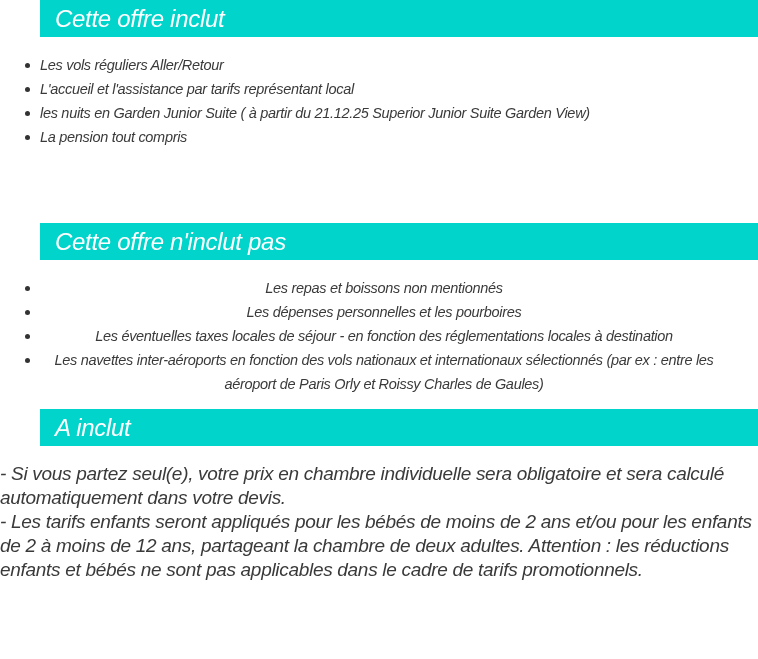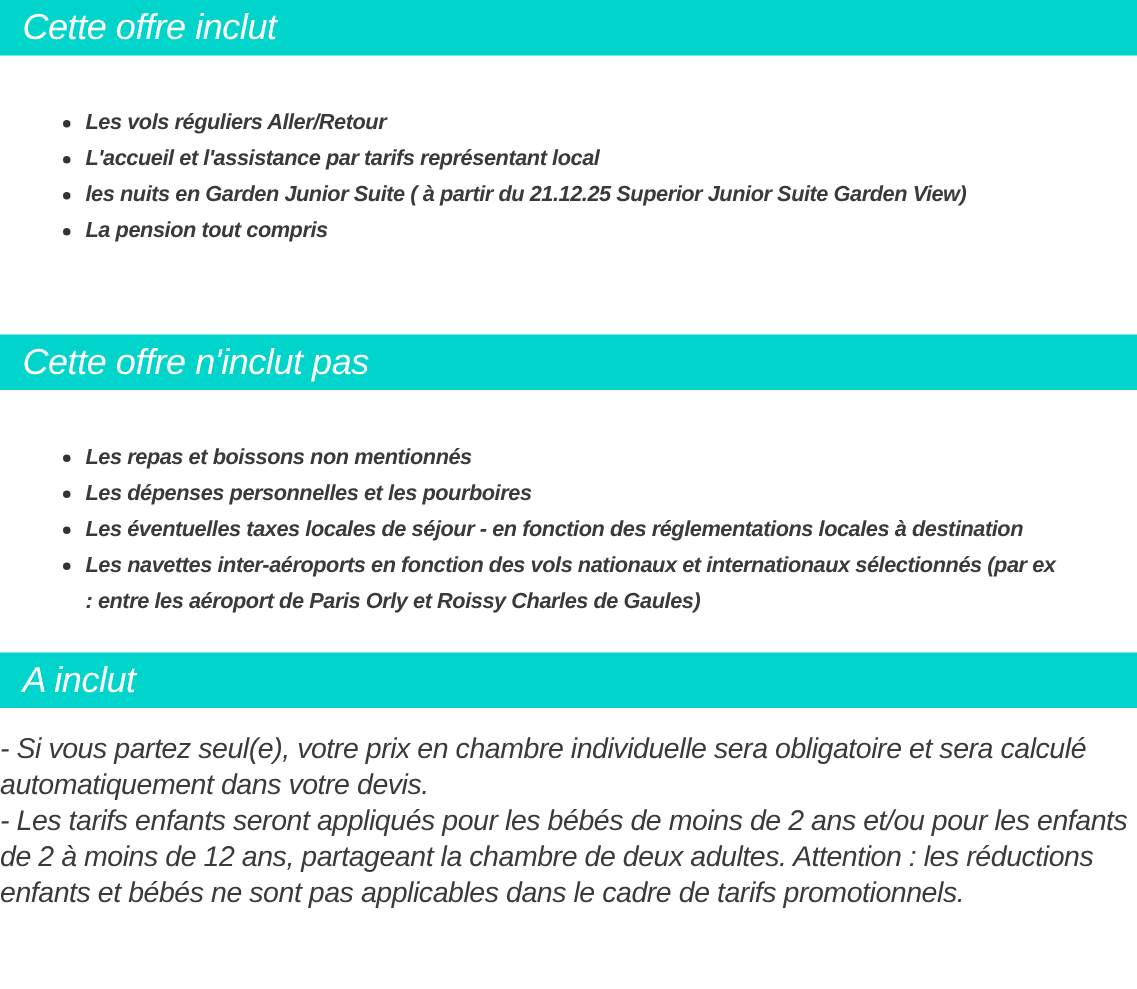--- a/index.html
+++ b/index.html
@@ -1,40 +1,40 @@
 <!DOCTYPE html>
 <html><head>
 <meta charset="utf-8">
 <style>
   html, body { margin:0; padding:0; background:#ffffff; }
   body { width:758px; height:659px; overflow:hidden; font-family:"Liberation Sans", sans-serif; color:#3a3a3a; }
-  .section-header { background:#00d4cb; height:37px; display:flex; align-items:center; }
+  .section-header { background:#00d4cb; height:37px; display:flex; align-items:center;margin-left:40px; }
   .section-title { color:#ffffff; font-style:italic; font-size:24px; margin:0; padding-left:15px; font-weight:normal; letter-spacing:-0.3px; }
-  ul.items { margin:17px; padding:16px 0 0 40px; list-style:none;font-weight:bold; }
+  ul.items { margin:0; padding:16px 0 0 40px; list-style:none; }
   ul.items li { position:relative; font-style:italic; font-size:14.5px; line-height:24px; letter-spacing:-0.3px; }
   ul.items li::before { content:""; position:absolute; left:-15px; top:10px; width:5px; height:5px; border-radius:50%; background:#333; }
   .savoir p { margin:0; font-style:italic; font-size:19px; line-height:24px; letter-spacing:-0.3px; }
   .savoir { padding-top:16px; }
 </style>
 </head>
 <body>
 
 <section style="height:223px;">
   <div class="section-header">
     <h2 class="section-title">Cette offre inclut</h2>
   </div>
   <ul class="items">
     <li>Les vols réguliers Aller/Retour</li>
     <li>L'accueil et l'assistance par tarifs représentant local</li>
     <li>les nuits en Garden Junior Suite ( à partir du 21.12.25 Superior Junior Suite Garden View)</li>
     <li>La pension tout compris</li>
   </ul>
 </section>
 
-<section style="height:212px;">
+<section style="height:186px;text-align:center;">
   <div class="section-header">
     <h2 class="section-title">Cette offre n'inclut pas</h2>
   </div>
   <ul class="items" style="padding-right:30px;">
     <li>Les repas et boissons non mentionnés</li>
     <li>Les dépenses personnelles et les pourboires</li>
     <li>Les éventuelles taxes locales de séjour - en fonction des réglementations locales à destination</li>
     <li>Les navettes inter-aéroports en fonction des vols nationaux et internationaux sélectionnés (par ex : entre les aéroport de Paris Orly et Roissy Charles de Gaules)</li>
   </ul>
 </section>

